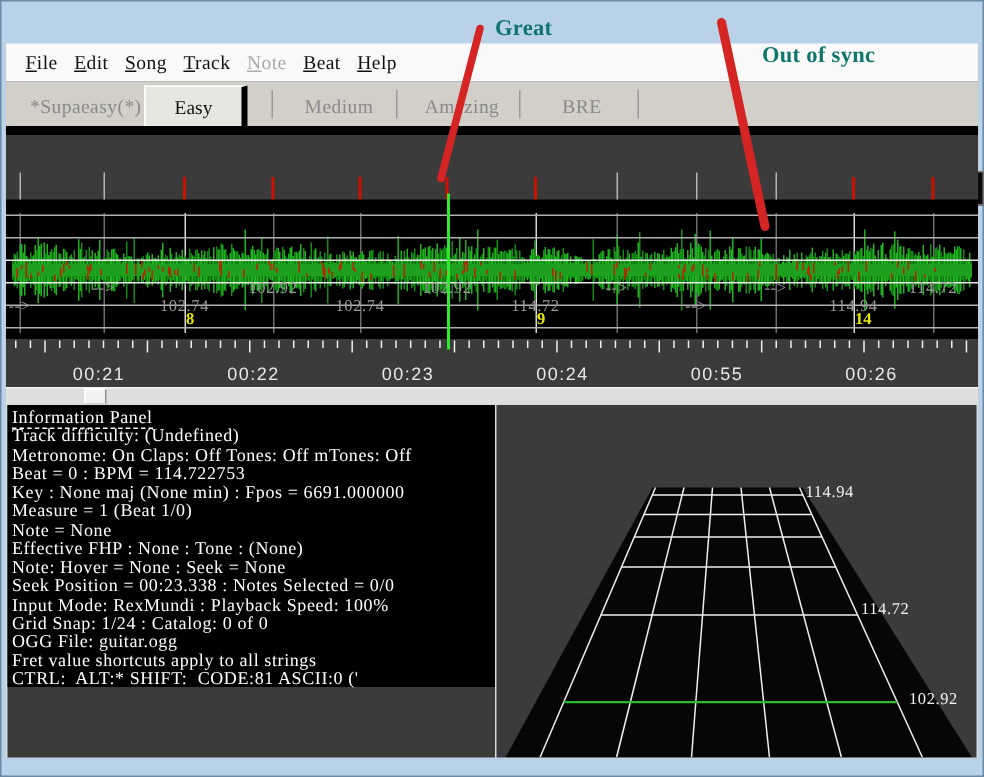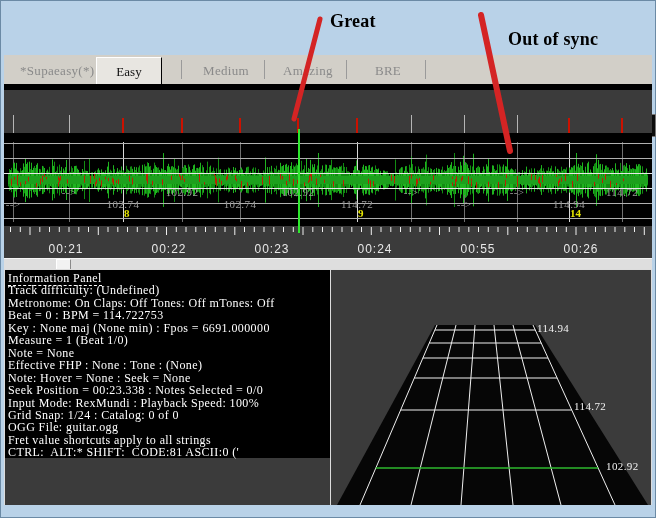--- a/index.html
+++ b/index.html
@@ -27,21 +27,21 @@
   
   .menubar{position:absolute;left:4px;top:29px;width:648px;height:26px;background:#f9f9f9;
     border-bottom:1px solid #b9b9b9;display:flex;align-items:center;padding-left:13px;box-sizing:border-box;}
   .menu-item{display:inline-block;font-size:13px;color:#111;margin-right:11px;letter-spacing:.3px;}
   .menu-item::first-letter{text-decoration:underline;}
   .menu-item.disabled{color:#aaa;}
   
   .tabbar{position:absolute;left:4px;top:55px;width:648px;height:29px;background:#d2cfc8;}
   .tab-ghost{position:absolute;top:8px;font-size:13px;color:#8a8a8a;letter-spacing:.3px;}
   .tab-active{position:absolute;left:92px;top:2px;width:64px;height:27px;background:#e8e6e1;
-    border:1px solid #fff;border-right:1px solid #000000;border-bottom:none;
+    border:1px solid #fff;border-right:4px solid #000000;border-bottom:none;
     display:flex;align-items:center;justify-content:center;font-size:13px;color:#111;}
   .tab-sep{position:absolute;top:5px;width:1px;height:19px;background:#9a9a9a;}
   
   .transport{position:absolute;left:455px;top:58px;display:flex;align-items:center;}
   .tbtn{width:25px;height:22px;background:#f4f5f7;border:1px solid #9aa4b0;margin-right:2px;
     display:flex;align-items:center;justify-content:center;gap:1px;}
   .tri-l{width:0;height:0;border-top:6px solid transparent;border-bottom:6px solid transparent;border-right:8px solid #2430c8;}
   .tri-r{width:0;height:0;border-top:6px solid transparent;border-bottom:6px solid transparent;border-left:8px solid #2430c8;}
   .tri-r.green{border-left-color:#2eb82e;}
   .vbar{width:3px;height:12px;background:#2430c8;}
@@ -66,31 +66,40 @@
   .panel-border-left{position:absolute;left:4px;top:269px;width:1px;height:236px;background:#dcdcdc;}
   .panel-border-right{position:absolute;left:651px;top:269px;width:1px;height:236px;background:#dcdcdc;}
   .panel-divider{position:absolute;left:330px;top:269px;width:1px;height:236px;background:#dcdcdc;}
   .infopanel{position:absolute;left:5px;top:270px;width:325px;height:235px;background:#3b3b3b;}
   .infoblack{position:absolute;left:0;top:0;width:325px;height:188px;background:#000;}
   .info-line{position:absolute;left:3px;font-size:12px;color:#fff;letter-spacing:.4px;white-space:pre;line-height:12px;}
   .info-title span{display:inline-block;border-bottom:1px dashed #fff;padding-bottom:1px;}
   .view3d{position:absolute;left:331px;top:270px;width:320px;height:235px;background:#3b3b3b;overflow:hidden;}
   .fret-label{position:absolute;font-size:11px;color:#f2f2f2;letter-spacing:.4px;}
   
-  .anno-text{position:absolute;font-size:18px;font-weight:bold;color:#000000;letter-spacing:.2px;z-index:30;}
+  .anno-text{position:absolute;font-size:15px;font-weight:bold;color:#0f766e;letter-spacing:.2px;z-index:30;}
   #anno-svg{position:absolute;left:0;top:0;z-index:29;pointer-events:none;}
 </style>
 </head>
 <body>
 
 <div id="win">
 
   
 
   
+  <div class="menubar" id="menubar">
+      <div class="menu-item">File</div>
+      <div class="menu-item">Edit</div>
+      <div class="menu-item">Song</div>
+      <div class="menu-item">Track</div>
+      <div class="menu-item disabled">Note</div>
+      <div class="menu-item">Beat</div>
+      <div class="menu-item">Help</div>
+    </div>
 
   
   <div class="tabbar">
     <div class="tab-ghost" style="left:16px">*Supaeasy(*)</div>
     <div class="tab-active">Easy</div>
     <span id="tab-extra"><div class="tab-ghost" style="left: 222px; transform: translateX(-50%);">Medium</div><div class="tab-ghost" style="left: 304px; transform: translateX(-50%);">Amazing</div><div class="tab-ghost" style="left: 384px; transform: translateX(-50%);">BRE</div><div class="tab-sep" style="left: 177px;"></div><div class="tab-sep" style="left: 260px;"></div><div class="tab-sep" style="left: 342px;"></div><div class="tab-sep" style="left: 421px;"></div></span>
     
     <div class="transport" id="transport">
         <div class="tbtn">
           <div class="vbar"></div>

